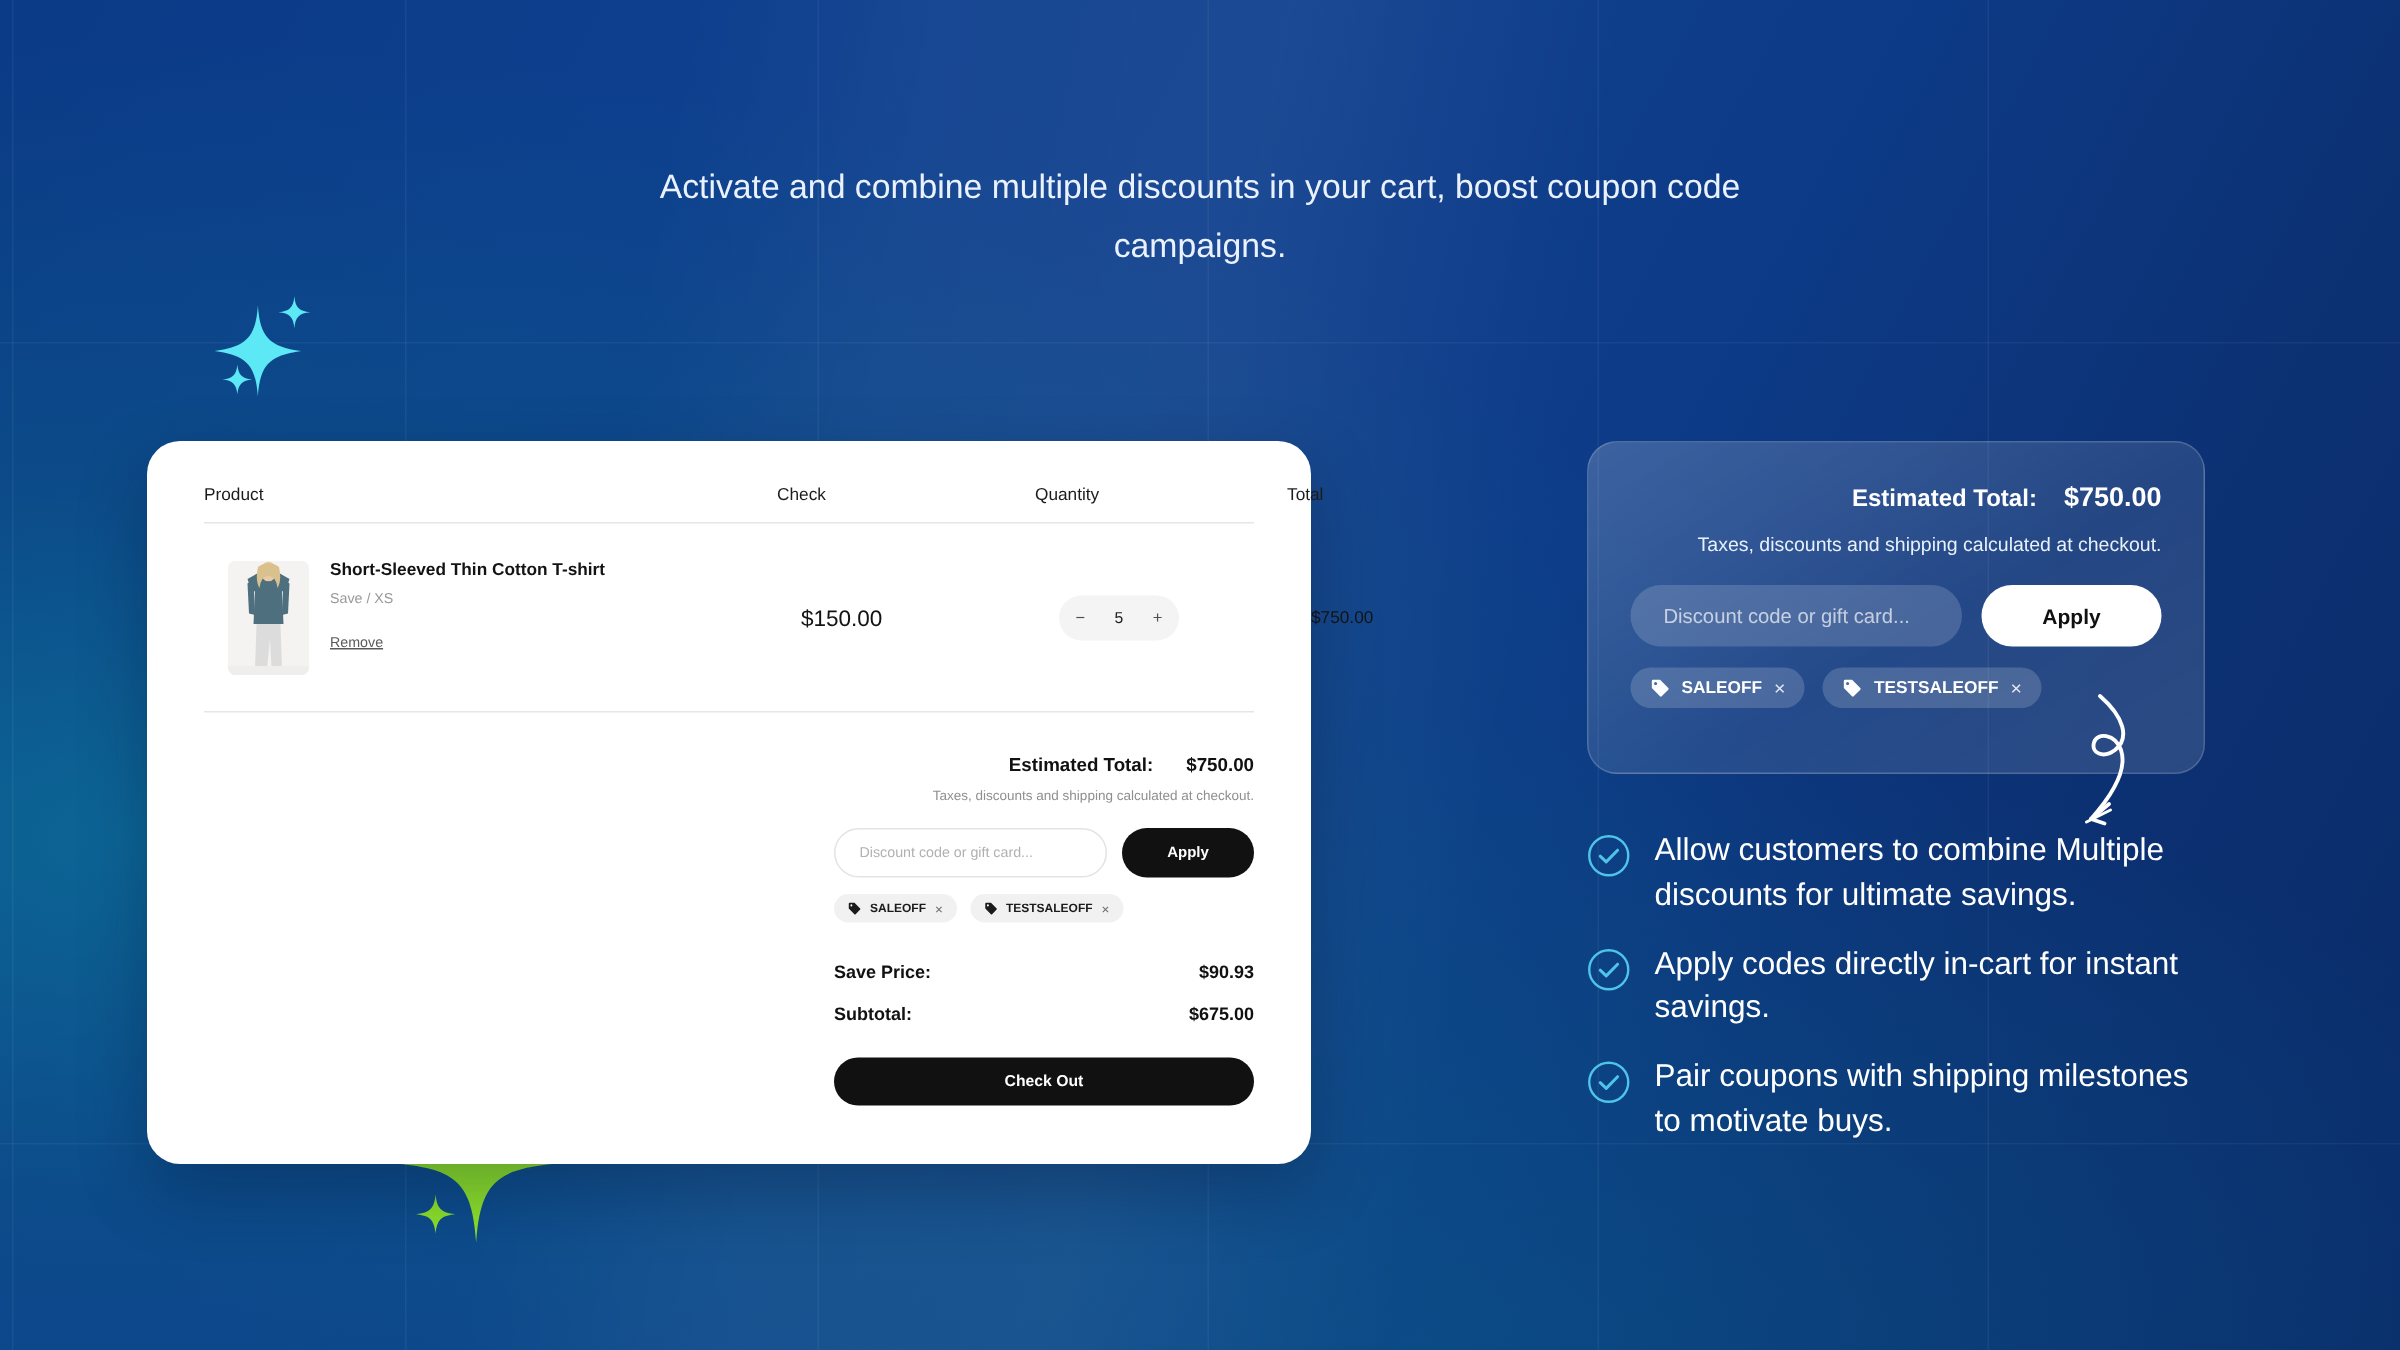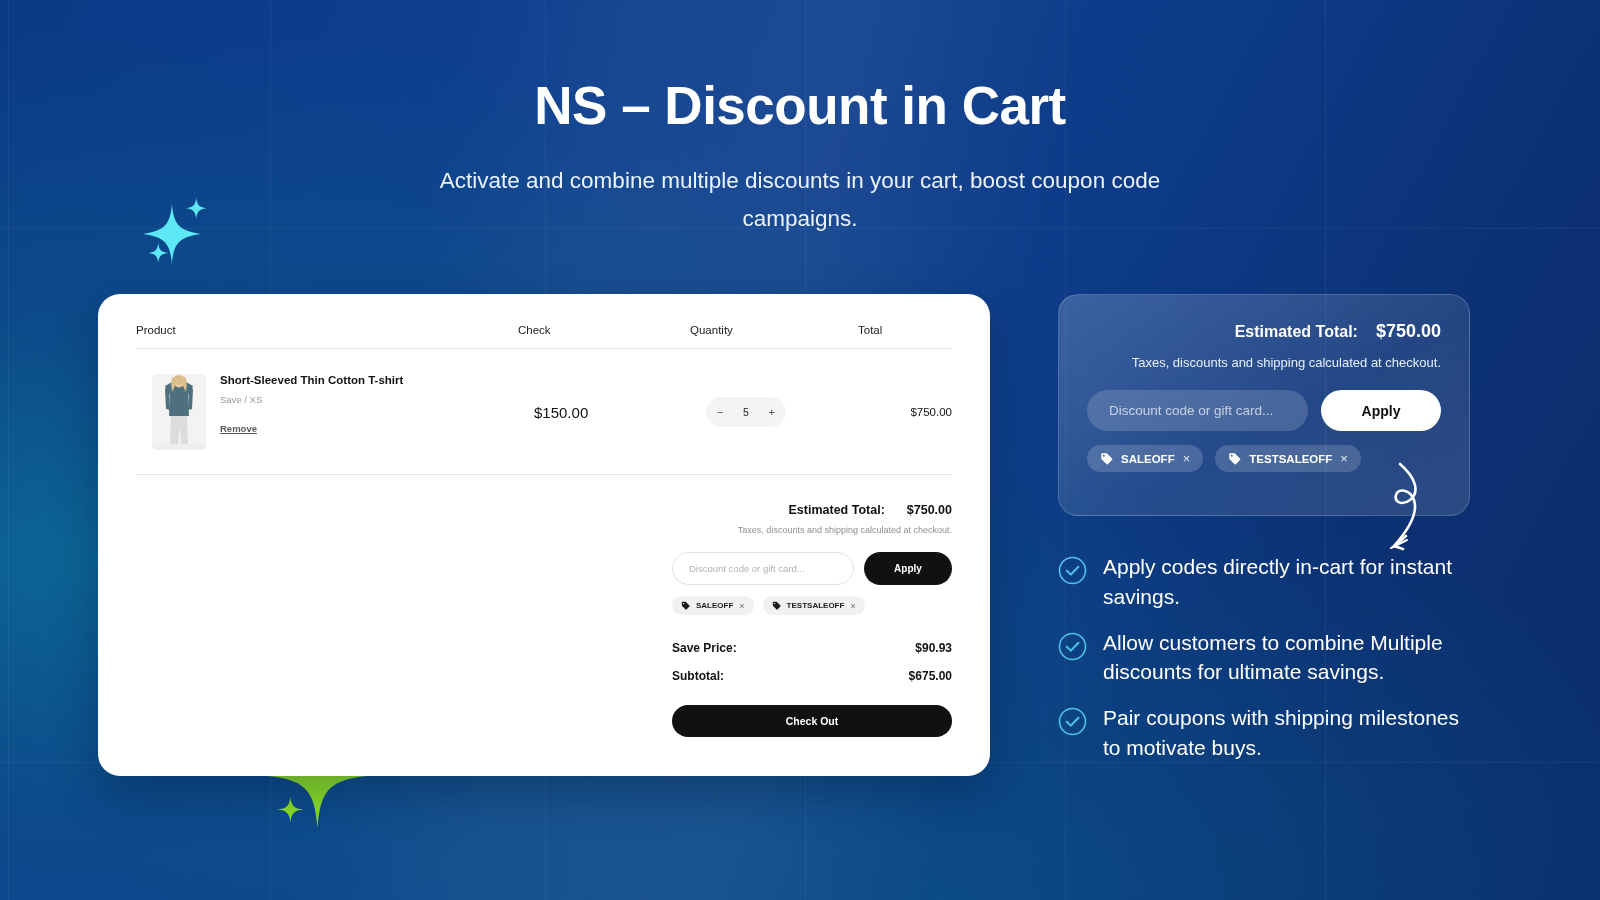--- a/index.html
+++ b/index.html
@@ -52,21 +52,21 @@
   }
 
   
   .spark { position:absolute; z-index:4; }
   .spark svg { display:block; overflow:visible; }
 
   
   .cart-card {
     position:absolute;
     left:98px; top:294px;
-    width:892px; height:482px;
+    width:776px; height:482px;
     background:#ffffff;
     border-radius:22px;
     box-shadow:0 18px 46px rgba(2,16,48,0.30);
     z-index:6;
     padding:30px 38px 0 38px;
   }
 
   .cart-head {
     display:flex; align-items:flex-end;
     font-size:11.5px; color:#1c1c1c; font-weight:500;
@@ -87,21 +87,21 @@
   .thumb {
     width:54px; height:76px; border-radius:5px; overflow:hidden;
     background:#f2f2f2; flex:none;
   }
   .thumb svg { display:block; }
   .prod-name { font-size:11.5px; font-weight:700; color:#131313; line-height:1.2; }
   .prod-variant { font-size:9.5px; color:#9a9a9a; margin-top:6px; }
   .prod-remove {
     display:inline-block; margin-top:18px;
     font-size:9.5px; color:#5a5a5a;
-    text-decoration:underline; cursor:pointer;font-weight:bold;
+    text-decoration:underline; cursor:pointer;
   }
   .price-cell { flex:0 0 172px; font-size:15px; color:#131313; }
   .qty-cell   { flex:0 0 168px; }
   .total-cell { flex:1; text-align:right; font-size:11.5px; color:#131313; }
 
   .stepper {
     display:inline-flex; align-items:center; justify-content:space-between;
     width:80px; height:30px;
     background:#f4f4f4; border-radius:16px;
     padding:0 11px;
@@ -224,21 +224,20 @@
     <i style="left:270px"></i>
     <i style="left:545px"></i>
   <i style="left:805px"></i>
     <i style="left:1065px"></i>
     <i style="left:1325px"></i>
 </div>
 <div class="hline" style="top:228px"></div>
 <div class="hline" style="top:762px"></div>
 
 <div class="header">
-  <div class="title">NS – Discount in Cart</div>
   <div class="subtitle">Activate and combine multiple discounts in your cart, boost coupon code campaigns.</div>
 </div>
 
 <div class="spark" style="left:140px; top:196px;">
   <svg width="76" height="76" viewBox="0 0 100 100">
     <path d="M42 10 C44 38 52 46 80 50 C52 54 44 62 42 90 C40 62 32 54 4 50 C32 46 40 38 42 10 Z" fill="#5ce8f5"></path>
     <path d="M74 2 C75 12 78 15 88 16 C78 17 75 20 74 30 C73 20 70 17 60 16 C70 15 73 12 74 2 Z" fill="#5ce8f5"></path>
     <path d="M24 62 C25 71 28 74 37 75 C28 76 25 79 24 88 C23 79 20 76 11 75 C20 74 23 71 24 62 Z" fill="#5ce8f5"></path>
   </svg>
 </div>
@@ -374,30 +373,30 @@
 </div>
 
 <div class="bullets">
   <div class="bullet">
     <span class="bullet-ico">
       <svg width="29" height="29" viewBox="0 0 29 29">
         <circle cx="14.5" cy="14.5" r="13" fill="none" stroke="#4fc3e8" stroke-width="1.6"></circle>
         <path d="M8.8 14.8 L12.8 18.6 L20.4 10.8" fill="none" stroke="#4fc3e8" stroke-width="2" stroke-linecap="round" stroke-linejoin="round"></path>
       </svg>
     </span>
-    <span class="bullet-text">Apply codes directly in-cart for instant savings.</span>
+    <span class="bullet-text">Allow customers to combine Multiple discounts for ultimate savings.</span>
   </div>
   <div class="bullet">
     <span class="bullet-ico">
       <svg width="29" height="29" viewBox="0 0 29 29">
         <circle cx="14.5" cy="14.5" r="13" fill="none" stroke="#4fc3e8" stroke-width="1.6"></circle>
         <path d="M8.8 14.8 L12.8 18.6 L20.4 10.8" fill="none" stroke="#4fc3e8" stroke-width="2" stroke-linecap="round" stroke-linejoin="round"></path>
       </svg>
     </span>
-    <span class="bullet-text">Allow customers to combine Multiple discounts for ultimate savings.</span>
+    <span class="bullet-text">Apply codes directly in-cart for instant savings.</span>
   </div>
   <div class="bullet">
     <span class="bullet-ico">
       <svg width="29" height="29" viewBox="0 0 29 29">
         <circle cx="14.5" cy="14.5" r="13" fill="none" stroke="#4fc3e8" stroke-width="1.6"></circle>
         <path d="M8.8 14.8 L12.8 18.6 L20.4 10.8" fill="none" stroke="#4fc3e8" stroke-width="2" stroke-linecap="round" stroke-linejoin="round"></path>
       </svg>
     </span>
     <span class="bullet-text">Pair coupons with shipping milestones to motivate buys.</span>
   </div>

